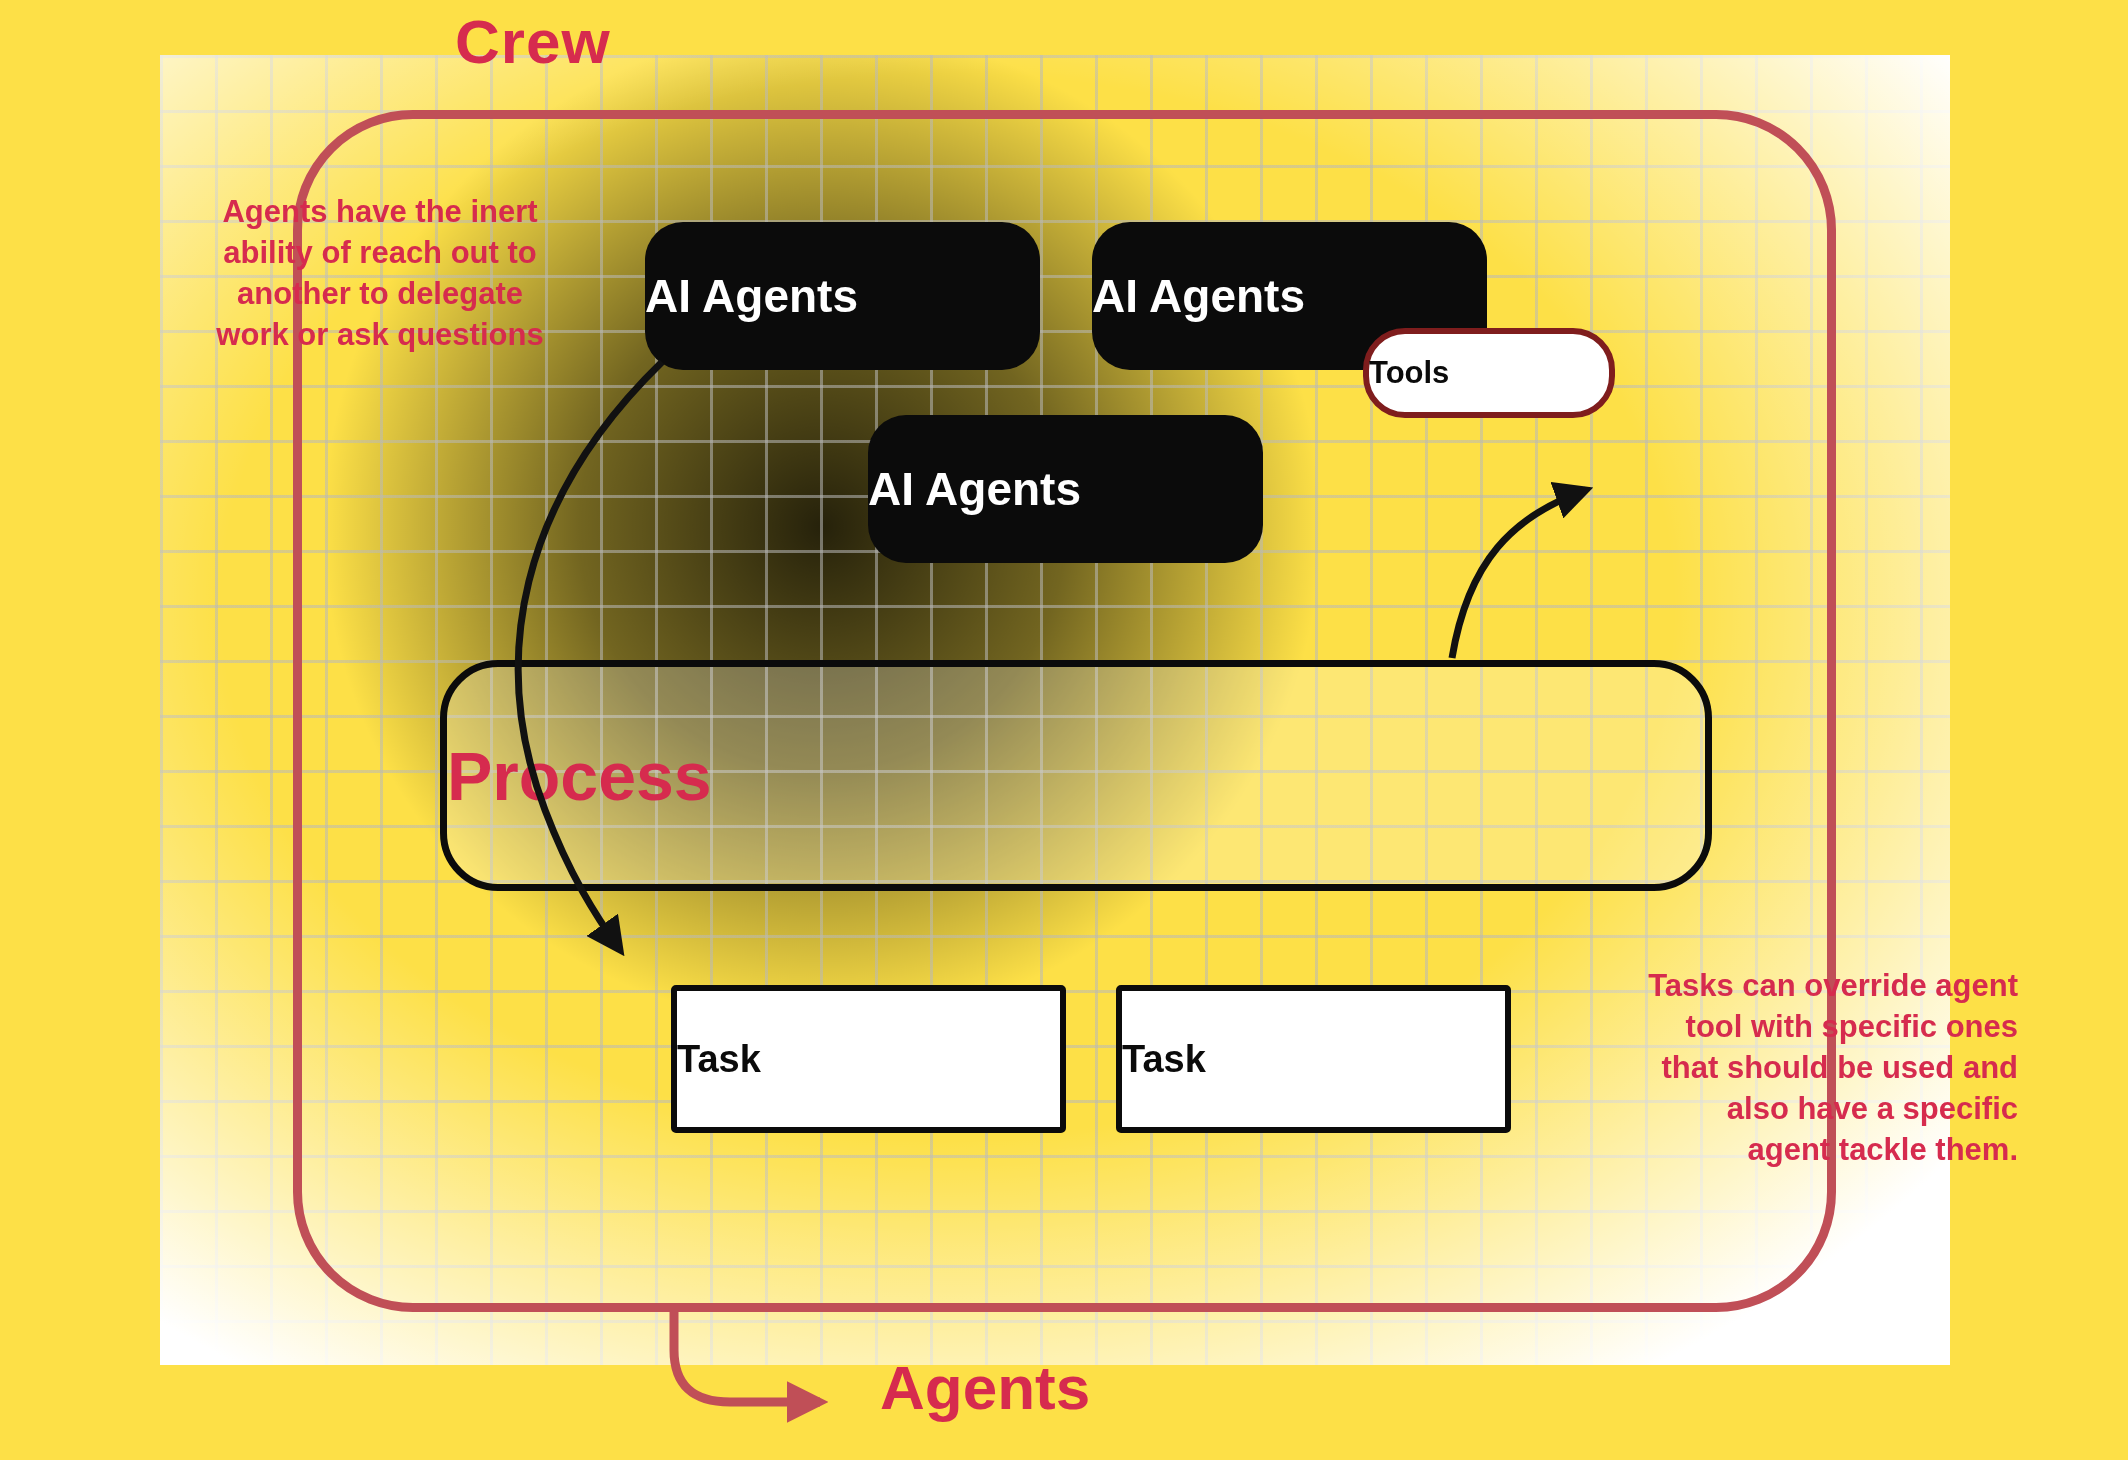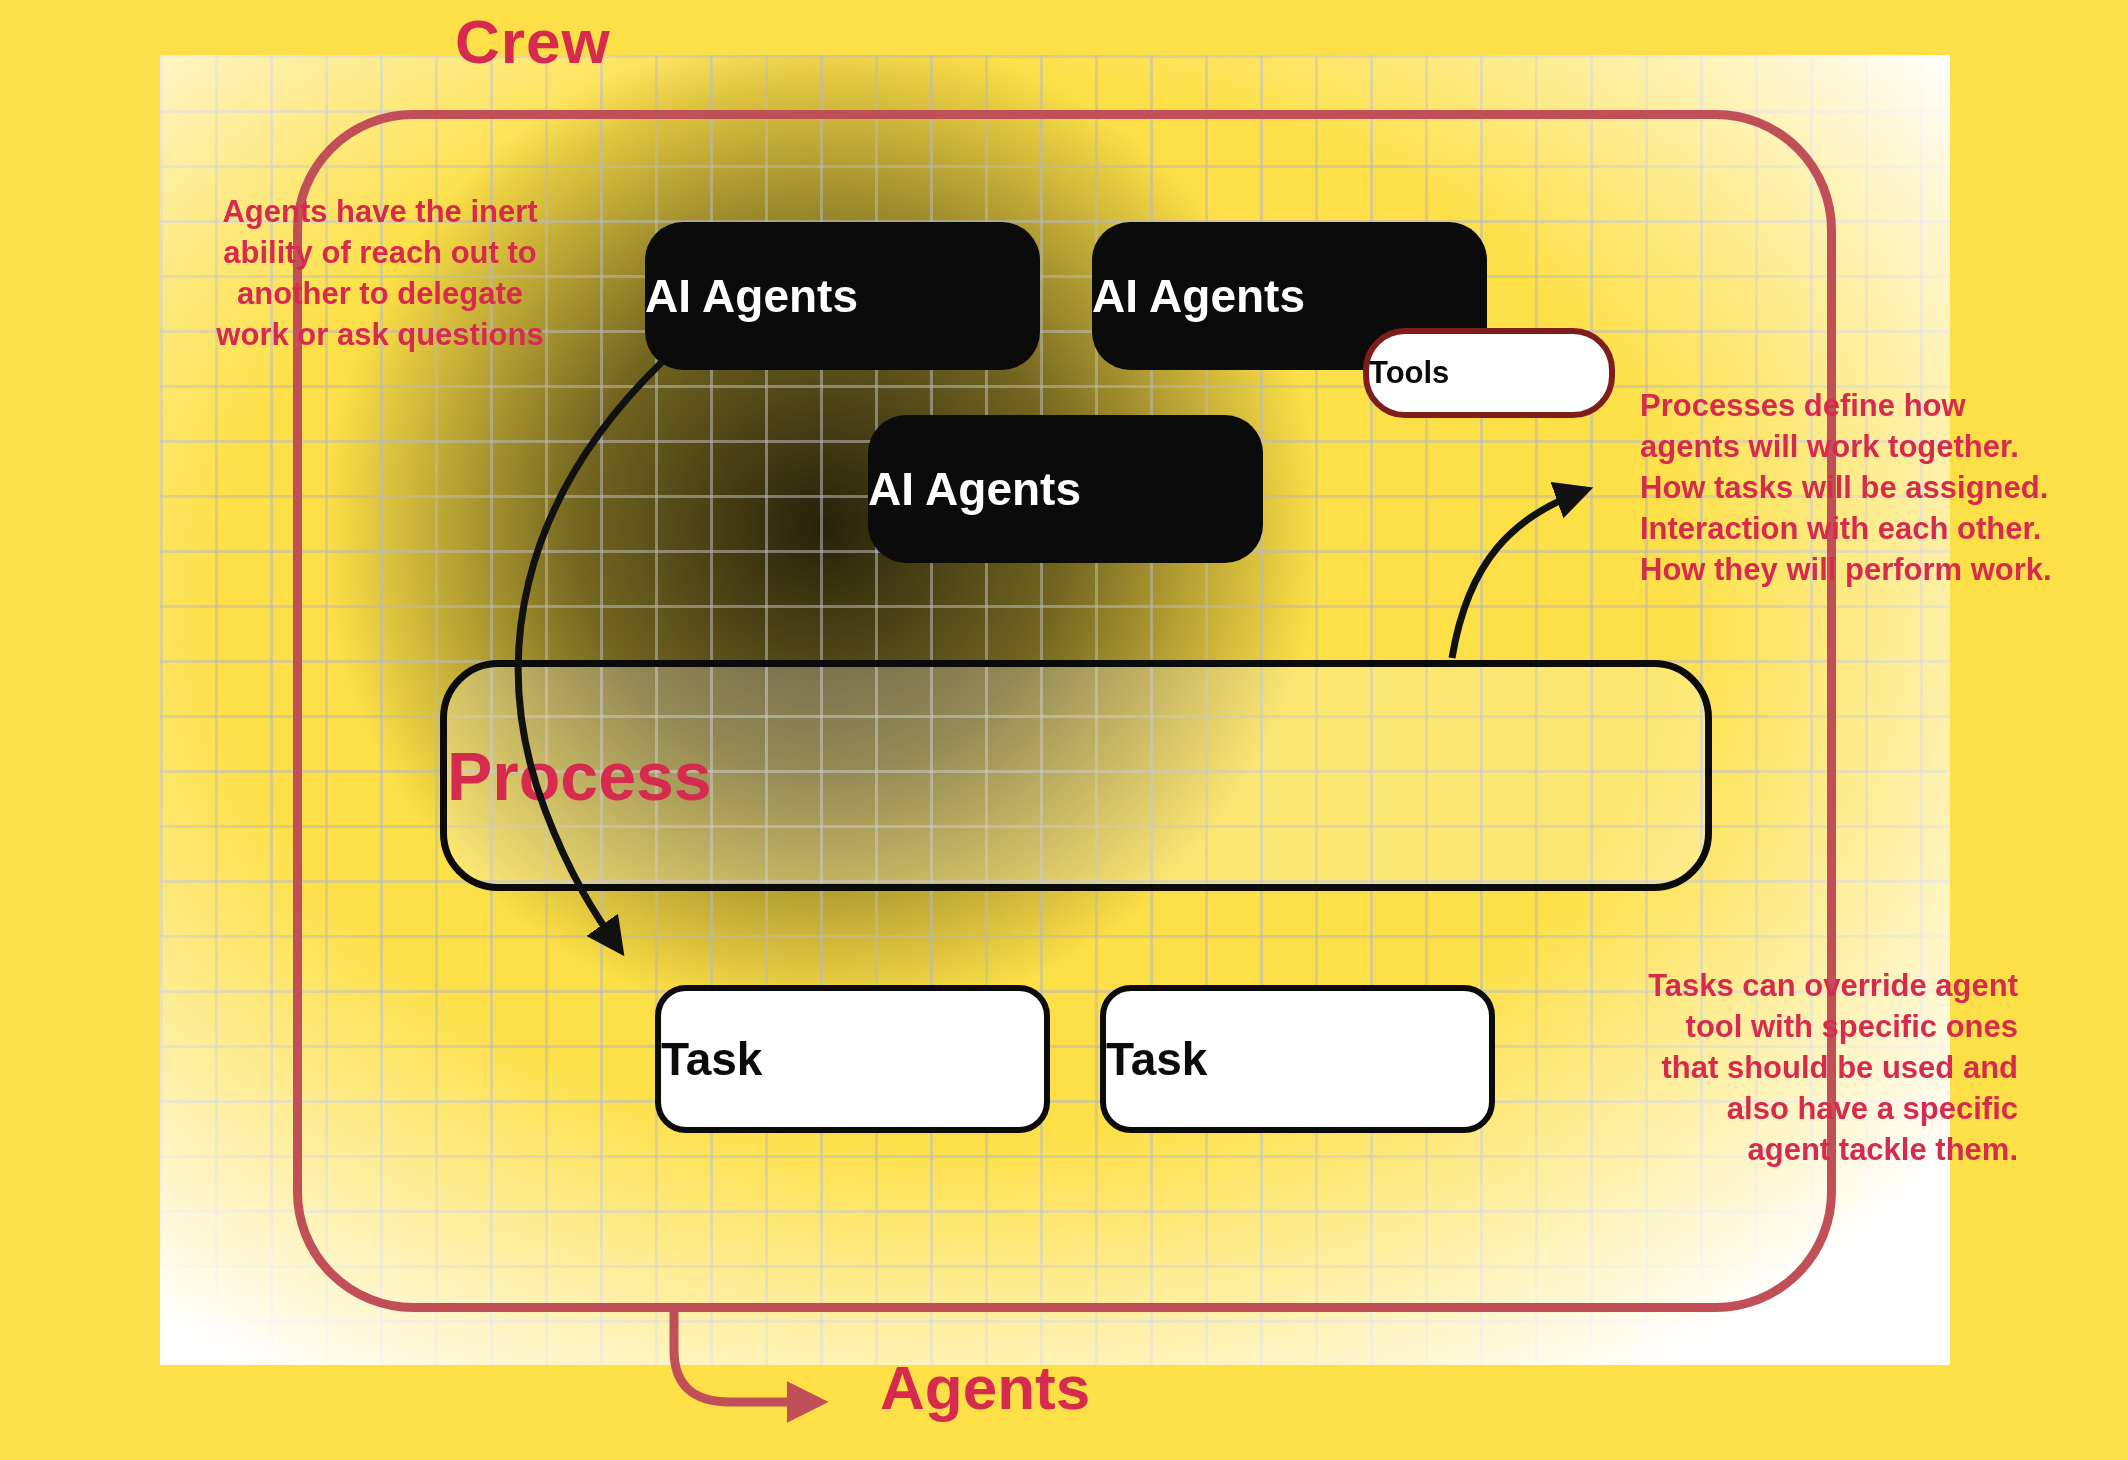--- a/index.html
+++ b/index.html
@@ -52,22 +52,22 @@
     background:#fff;border:6px solid #7f1d1d;border-radius:42px;
     font-size:31px;font-weight:700;color:#0b0b0b;z-index:6;
   }
   .process{
     left:440px;top:660px;width:1272px;height:231px;
     background:rgba(255,255,255,0.24);
     border:7px solid #0b0b0b;border-radius:58px;
     font-size:68px;font-weight:800;color:var(--accent);
   }
   .task{
-    background:#fff;border:6px solid #0b0b0b;border-radius:31px;
-    font-size:46px;font-weight:700;color:#0b0b0b;
+    background:#fff;border:6px solid #0b0b0b;border-radius:5px;
+    font-size:38px;font-weight:700;color:#0b0b0b;margin-left:16px;
   }
   .task1{left:655px;top:985px;width:395px;height:148px;}
   .task2{left:1100px;top:985px;width:395px;height:148px;}
   .annotation{
     position:absolute;color:var(--accent);
     font-size:31px;font-weight:700;line-height:1.32;
     white-space:pre-line;z-index:7;
   }
   .annotation-left{left:180px;top:192px;width:400px;text-align:center;}
   .annotation-right{left:1640px;top:386px;width:460px;text-align:left;}
@@ -109,25 +109,20 @@
   </div>
 
   <div class="node tools">
     <span>Tools</span>
   </div>
 
   <div class="node black-box agent3">
     <span>AI Agents</span>
   </div>
 
-  <div class="annotation annotation-right">Processes define how
-agents will work together.
-How tasks will be assigned.
-Interaction with each other.
-How they will perform work.</div>
 
   <div class="node process">
     <span>Process</span>
   </div>
 
   <div class="node task task1">
     <span>Task</span>
   </div>
 
   <div class="node task task2">

